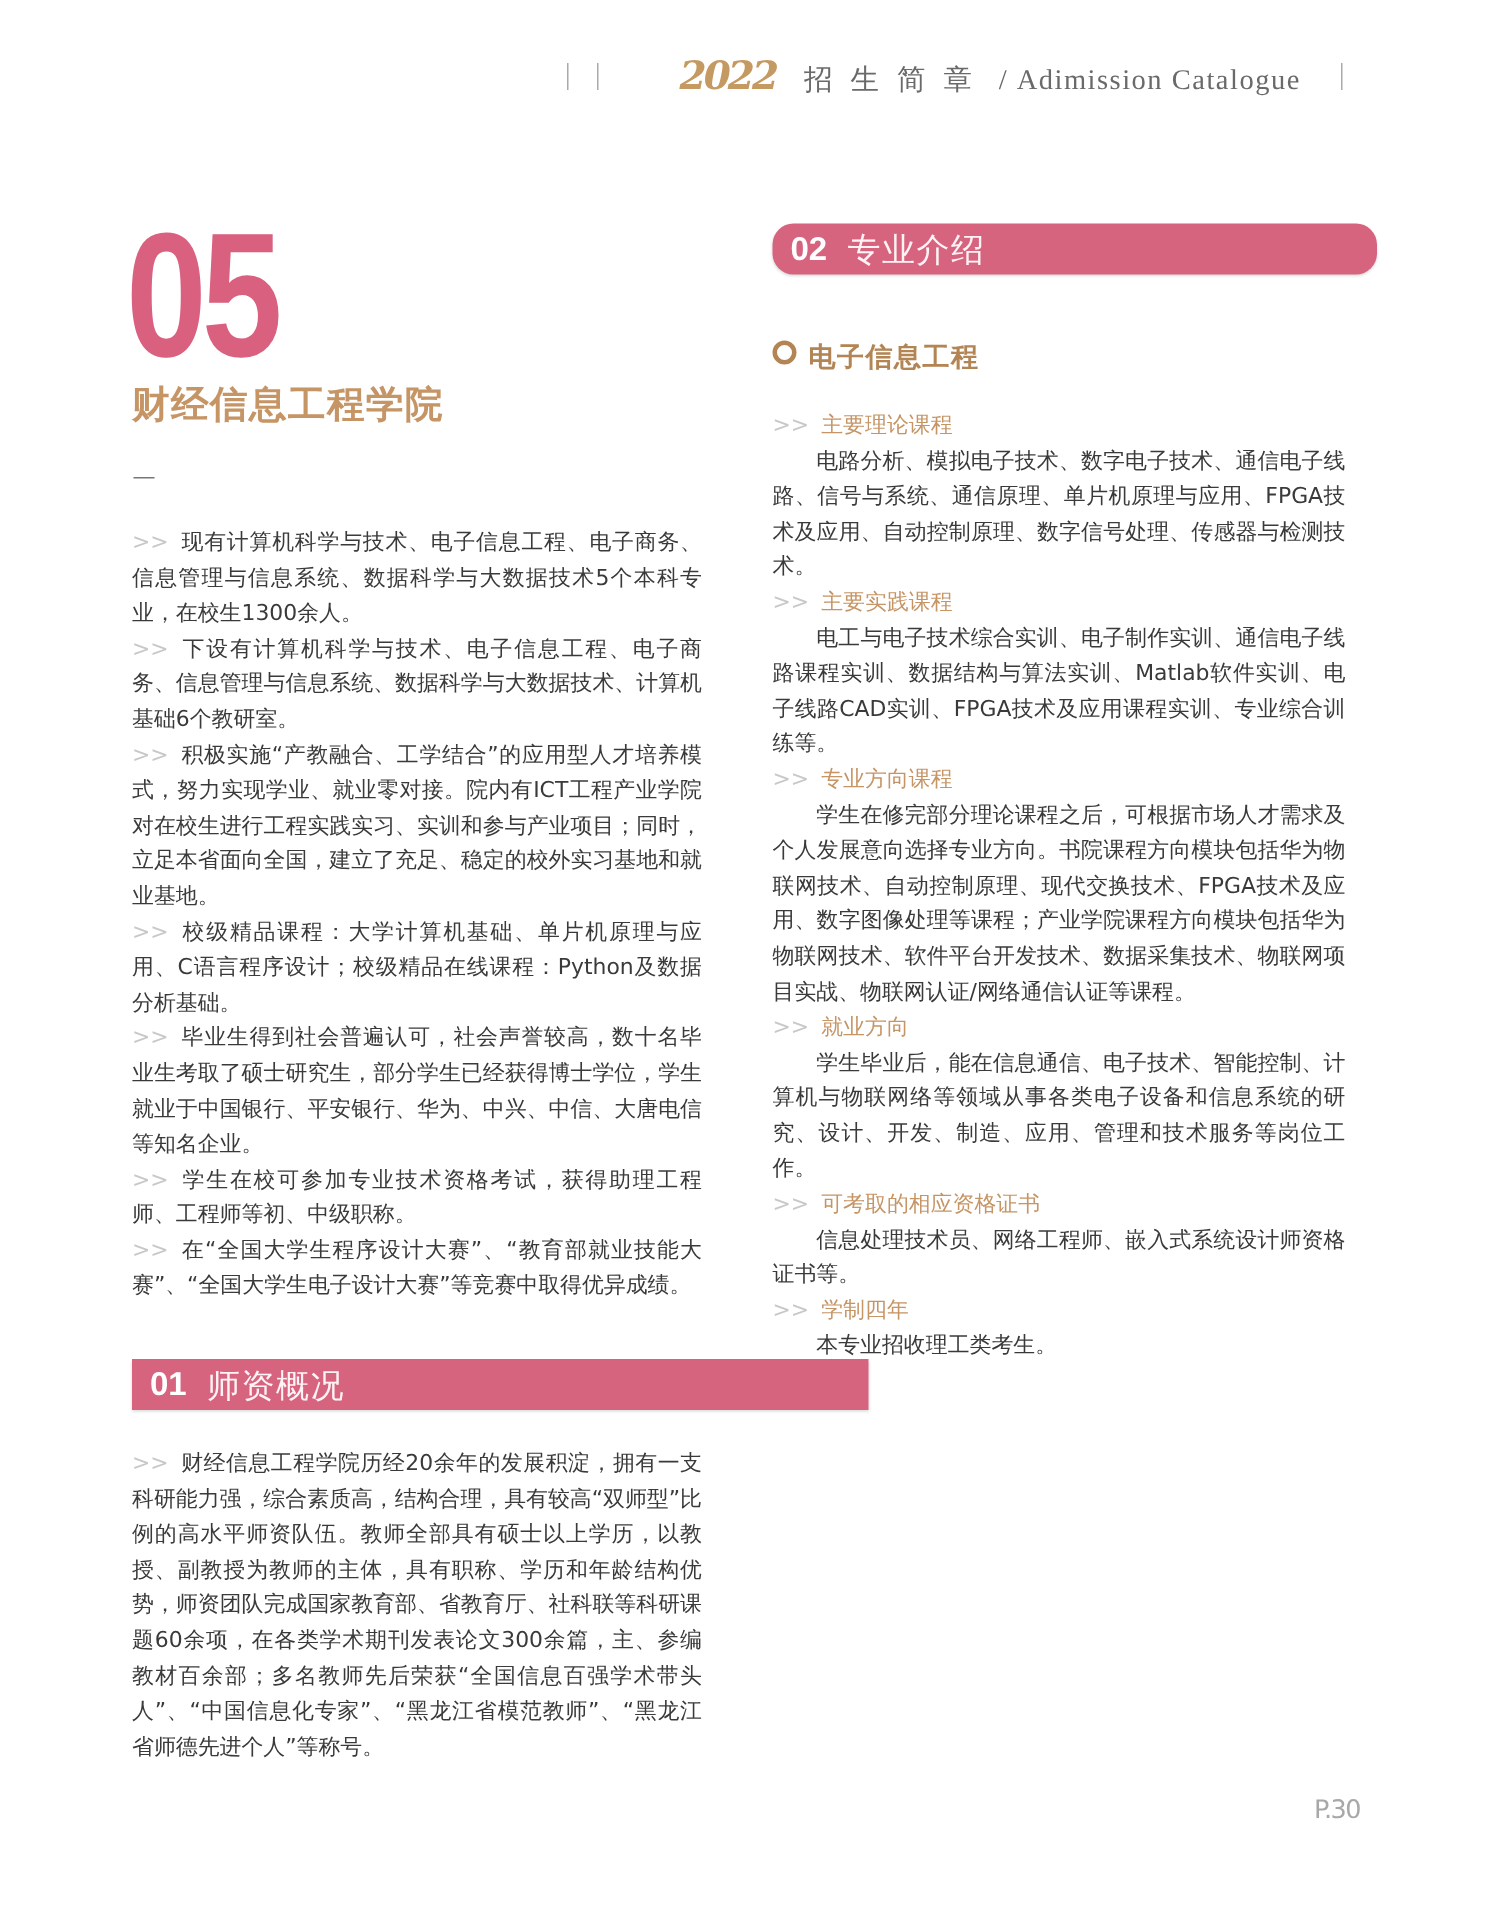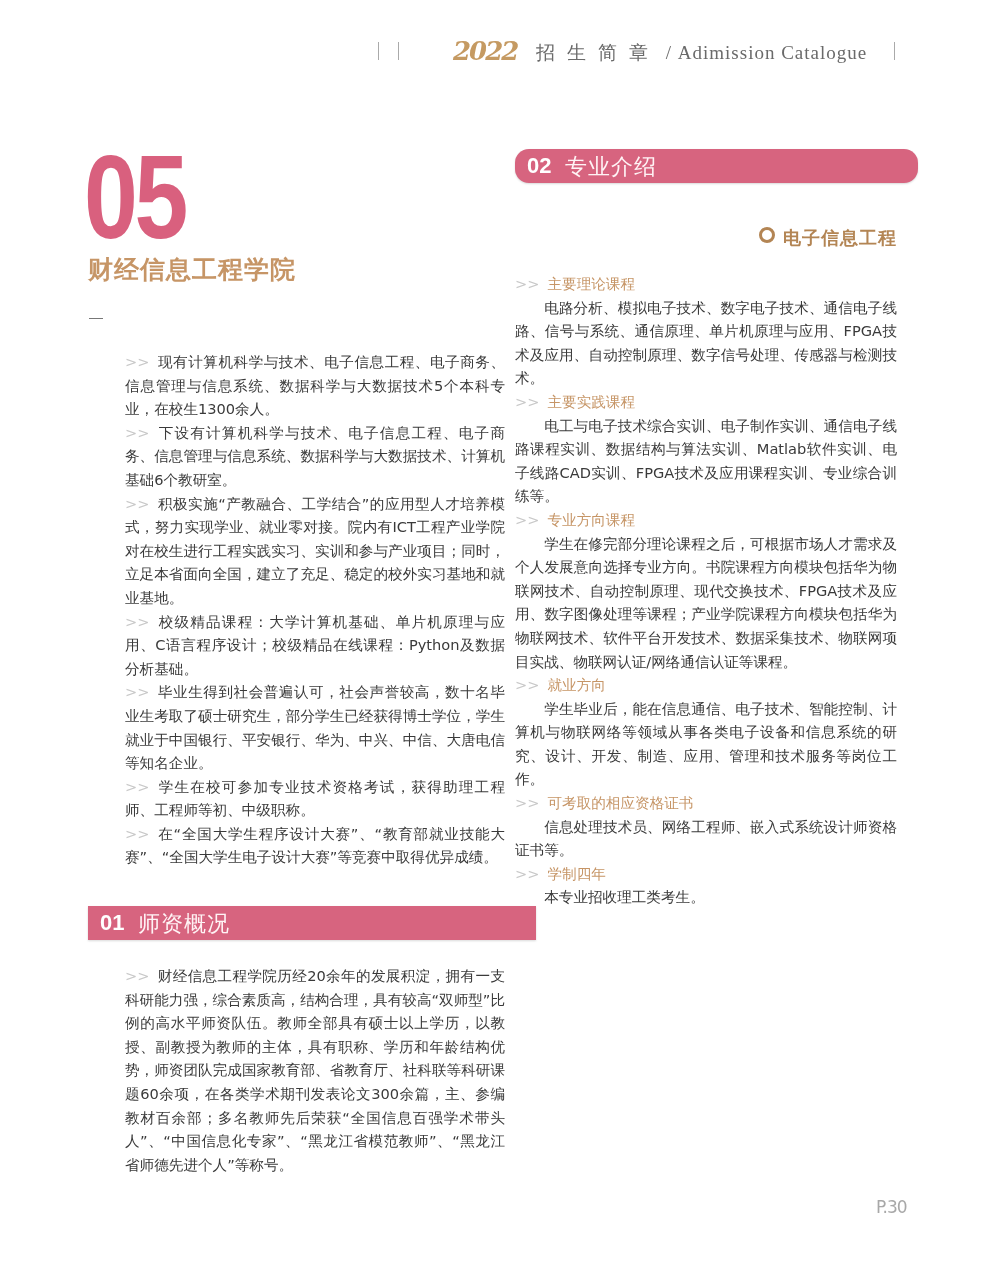--- a/index.html
+++ b/index.html
@@ -11,30 +11,30 @@
   .header .bar { position:absolute; top:4px; width:1px; height:18px; background:#aaa; }
   .header .logo { position:absolute; left:62px; top:-2px; font-family:"DejaVu Serif", serif; font-style:italic; font-weight:bold; font-size:26px; color:#c59a62; letter-spacing:-2px;margin-left:21px; }
   .header .title { position:absolute; left:166px; top:2px; font-family:"Liberation Serif", serif; font-size:19px; color:#6a6a6a; letter-spacing:1px; white-space:nowrap; }
   .header .title .cn { letter-spacing:12px; }
 
   .big-num { position:absolute; left:84px; top:142px; font-family:"Liberation Sans", sans-serif; font-weight:bold; font-size:118px; line-height:110px; color:#d9607e; letter-spacing:-4px; transform:scaleX(0.82); transform-origin:left top; }
   .college { position:absolute; left:88px; top:253px; font-size:25px; font-weight:bold; color:#c69566; letter-spacing:1px;text-align:center; }
   .dash { position:absolute; left:89px; top:318px; width:14px; height:1px; background:#777; }
 
   .col { position:absolute; font-size:14.6px; line-height:23.6px; color:#3a3a3a; }
-  .col-left { left:88px; top:350px; width:380px;margin-left:37px; }
+  .col-left { left:88px; top:350px; width:380px; }
   .col-right { left:515px; width:382px; }
   .para { text-align:justify; }
   .arrow { color:#c8c8c8; margin-right:8px; }
 
   .section-bar { position:absolute; height:34px; background:#d7647f; box-shadow:0 1px 2px rgba(0,0,0,0.15); }
   .section-bar .num { position:absolute; left:12px; top:4px; font-weight:bold; font-size:22px; color:#fff; font-family:"Liberation Sans", sans-serif; }
   .section-bar .label { position:absolute; left:50px; top:3px; font-family:"DejaVu Serif", serif; font-size:22px; color:#fff3f5; letter-spacing:1px; }
 
-  .major { position:absolute; left:515px; top:226px; width:382px; text-align:right; font-family:"DejaVu Serif", serif; font-weight:bold; font-size:18px; color:#b38554; letter-spacing:1px; }
+  .major { position:absolute; left:515px; top:226px; width:382px; text-align:left; font-family:"DejaVu Serif", serif; font-weight:bold; font-size:18px; color:#b38554; letter-spacing:1px; }
   .major .ring { display:inline-block; width:10px; height:10px; border:3px solid #b38554; border-radius:50%; vertical-align:1px; margin-right:8px; }
 
   .sub-head { color:#c69566; }
   .indent { text-indent:2em; }
   .page-num { position:absolute; left:865px; top:1197px; font-size:17px; color:#a8a8a8; letter-spacing:-1px;margin-left:11px; }
 </style>
 </head>
 <body>
 
 <div class="header">
@@ -52,21 +52,21 @@
 <div class="col col-left">
   <div class="para"><span class="arrow">&gt;&gt;</span><span>现有计算机科学与技术、电子信息工程、电子商务、信息管理与信息系统、数据科学与大数据技术5个本科专业，在校生1300余人。</span></div>
   <div class="para"><span class="arrow">&gt;&gt;</span><span>下设有计算机科学与技术、电子信息工程、电子商务、信息管理与信息系统、数据科学与大数据技术、计算机基础6个教研室。</span></div>
   <div class="para"><span class="arrow">&gt;&gt;</span><span>积极实施“产教融合、工学结合”的应用型人才培养模式，努力实现学业、就业零对接。院内有ICT工程产业学院对在校生进行工程实践实习、实训和参与产业项目；同时，立足本省面向全国，建立了充足、稳定的校外实习基地和就业基地。</span></div>
   <div class="para"><span class="arrow">&gt;&gt;</span><span>校级精品课程：大学计算机基础、单片机原理与应用、C语言程序设计；校级精品在线课程：Python及数据分析基础。</span></div>
   <div class="para"><span class="arrow">&gt;&gt;</span><span>毕业生得到社会普遍认可，社会声誉较高，数十名毕业生考取了硕士研究生，部分学生已经获得博士学位，学生就业于中国银行、平安银行、华为、中兴、中信、大唐电信等知名企业。</span></div>
   <div class="para"><span class="arrow">&gt;&gt;</span><span>学生在校可参加专业技术资格考试，获得助理工程师、工程师等初、中级职称。</span></div>
   <div class="para"><span class="arrow">&gt;&gt;</span><span>在“全国大学生程序设计大赛”、“教育部就业技能大赛”、“全国大学生电子设计大赛”等竞赛中取得优异成绩。</span></div>
 </div>
 
-<div class="section-bar" style="left:88px; top:906px; width:448px;">
+<div class="section-bar" style="left:88px; top:906px; width:448px;padding-left:43px;">
   <span class="num">01</span>
   <span class="label">师资概况</span>
 </div>
 <div class="col col-left" style="top:964px;">
   <div class="para"><span class="arrow">&gt;&gt;</span><span>财经信息工程学院历经20余年的发展积淀，拥有一支科研能力强，综合素质高，结构合理，具有较高“双师型”比例的高水平师资队伍。教师全部具有硕士以上学历，以教授、副教授为教师的主体，具有职称、学历和年龄结构优势，师资团队完成国家教育部、省教育厅、社科联等科研课题60余项，在各类学术期刊发表论文300余篇，主、参编教材百余部；多名教师先后荣获“全国信息百强学术带头人”、“中国信息化专家”、“黑龙江省模范教师”、“黑龙江省师德先进个人”等称号。</span></div>
 </div>
 
 <div class="section-bar" style="left:515px; top:149px; width:403px;border-radius:14px;">
   <span class="num">02</span>
   <span class="label">专业介绍</span>

